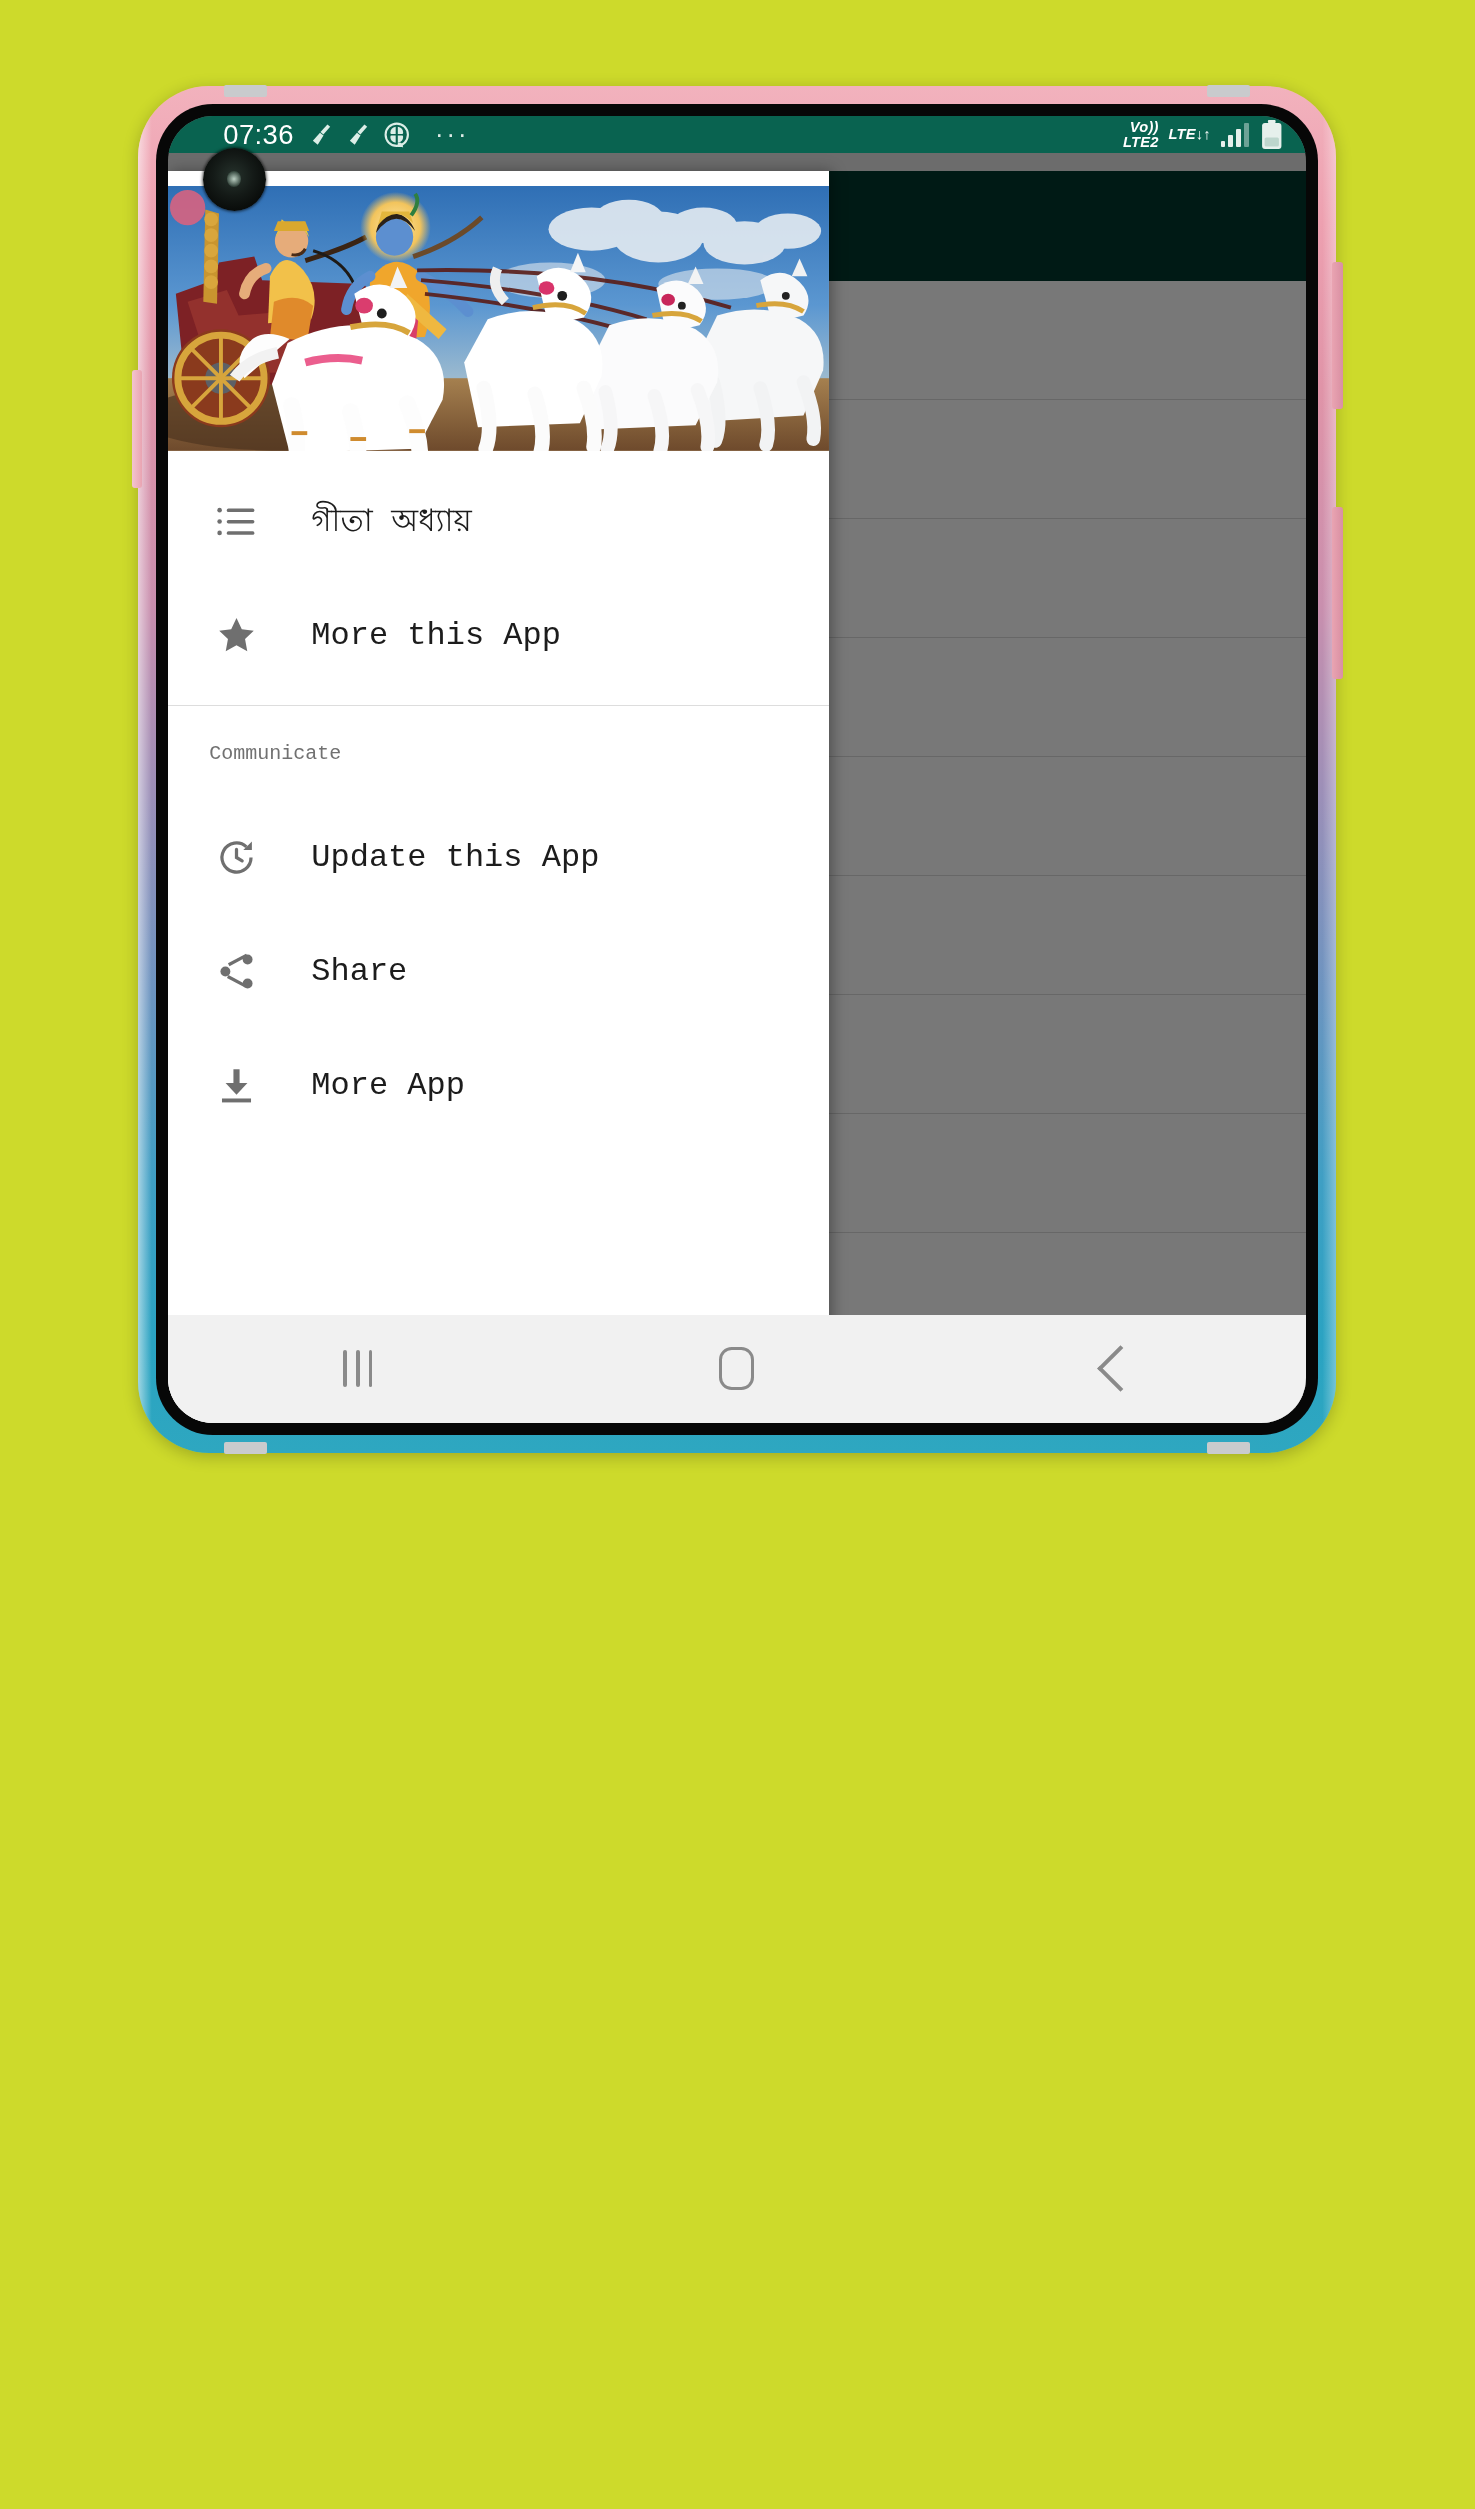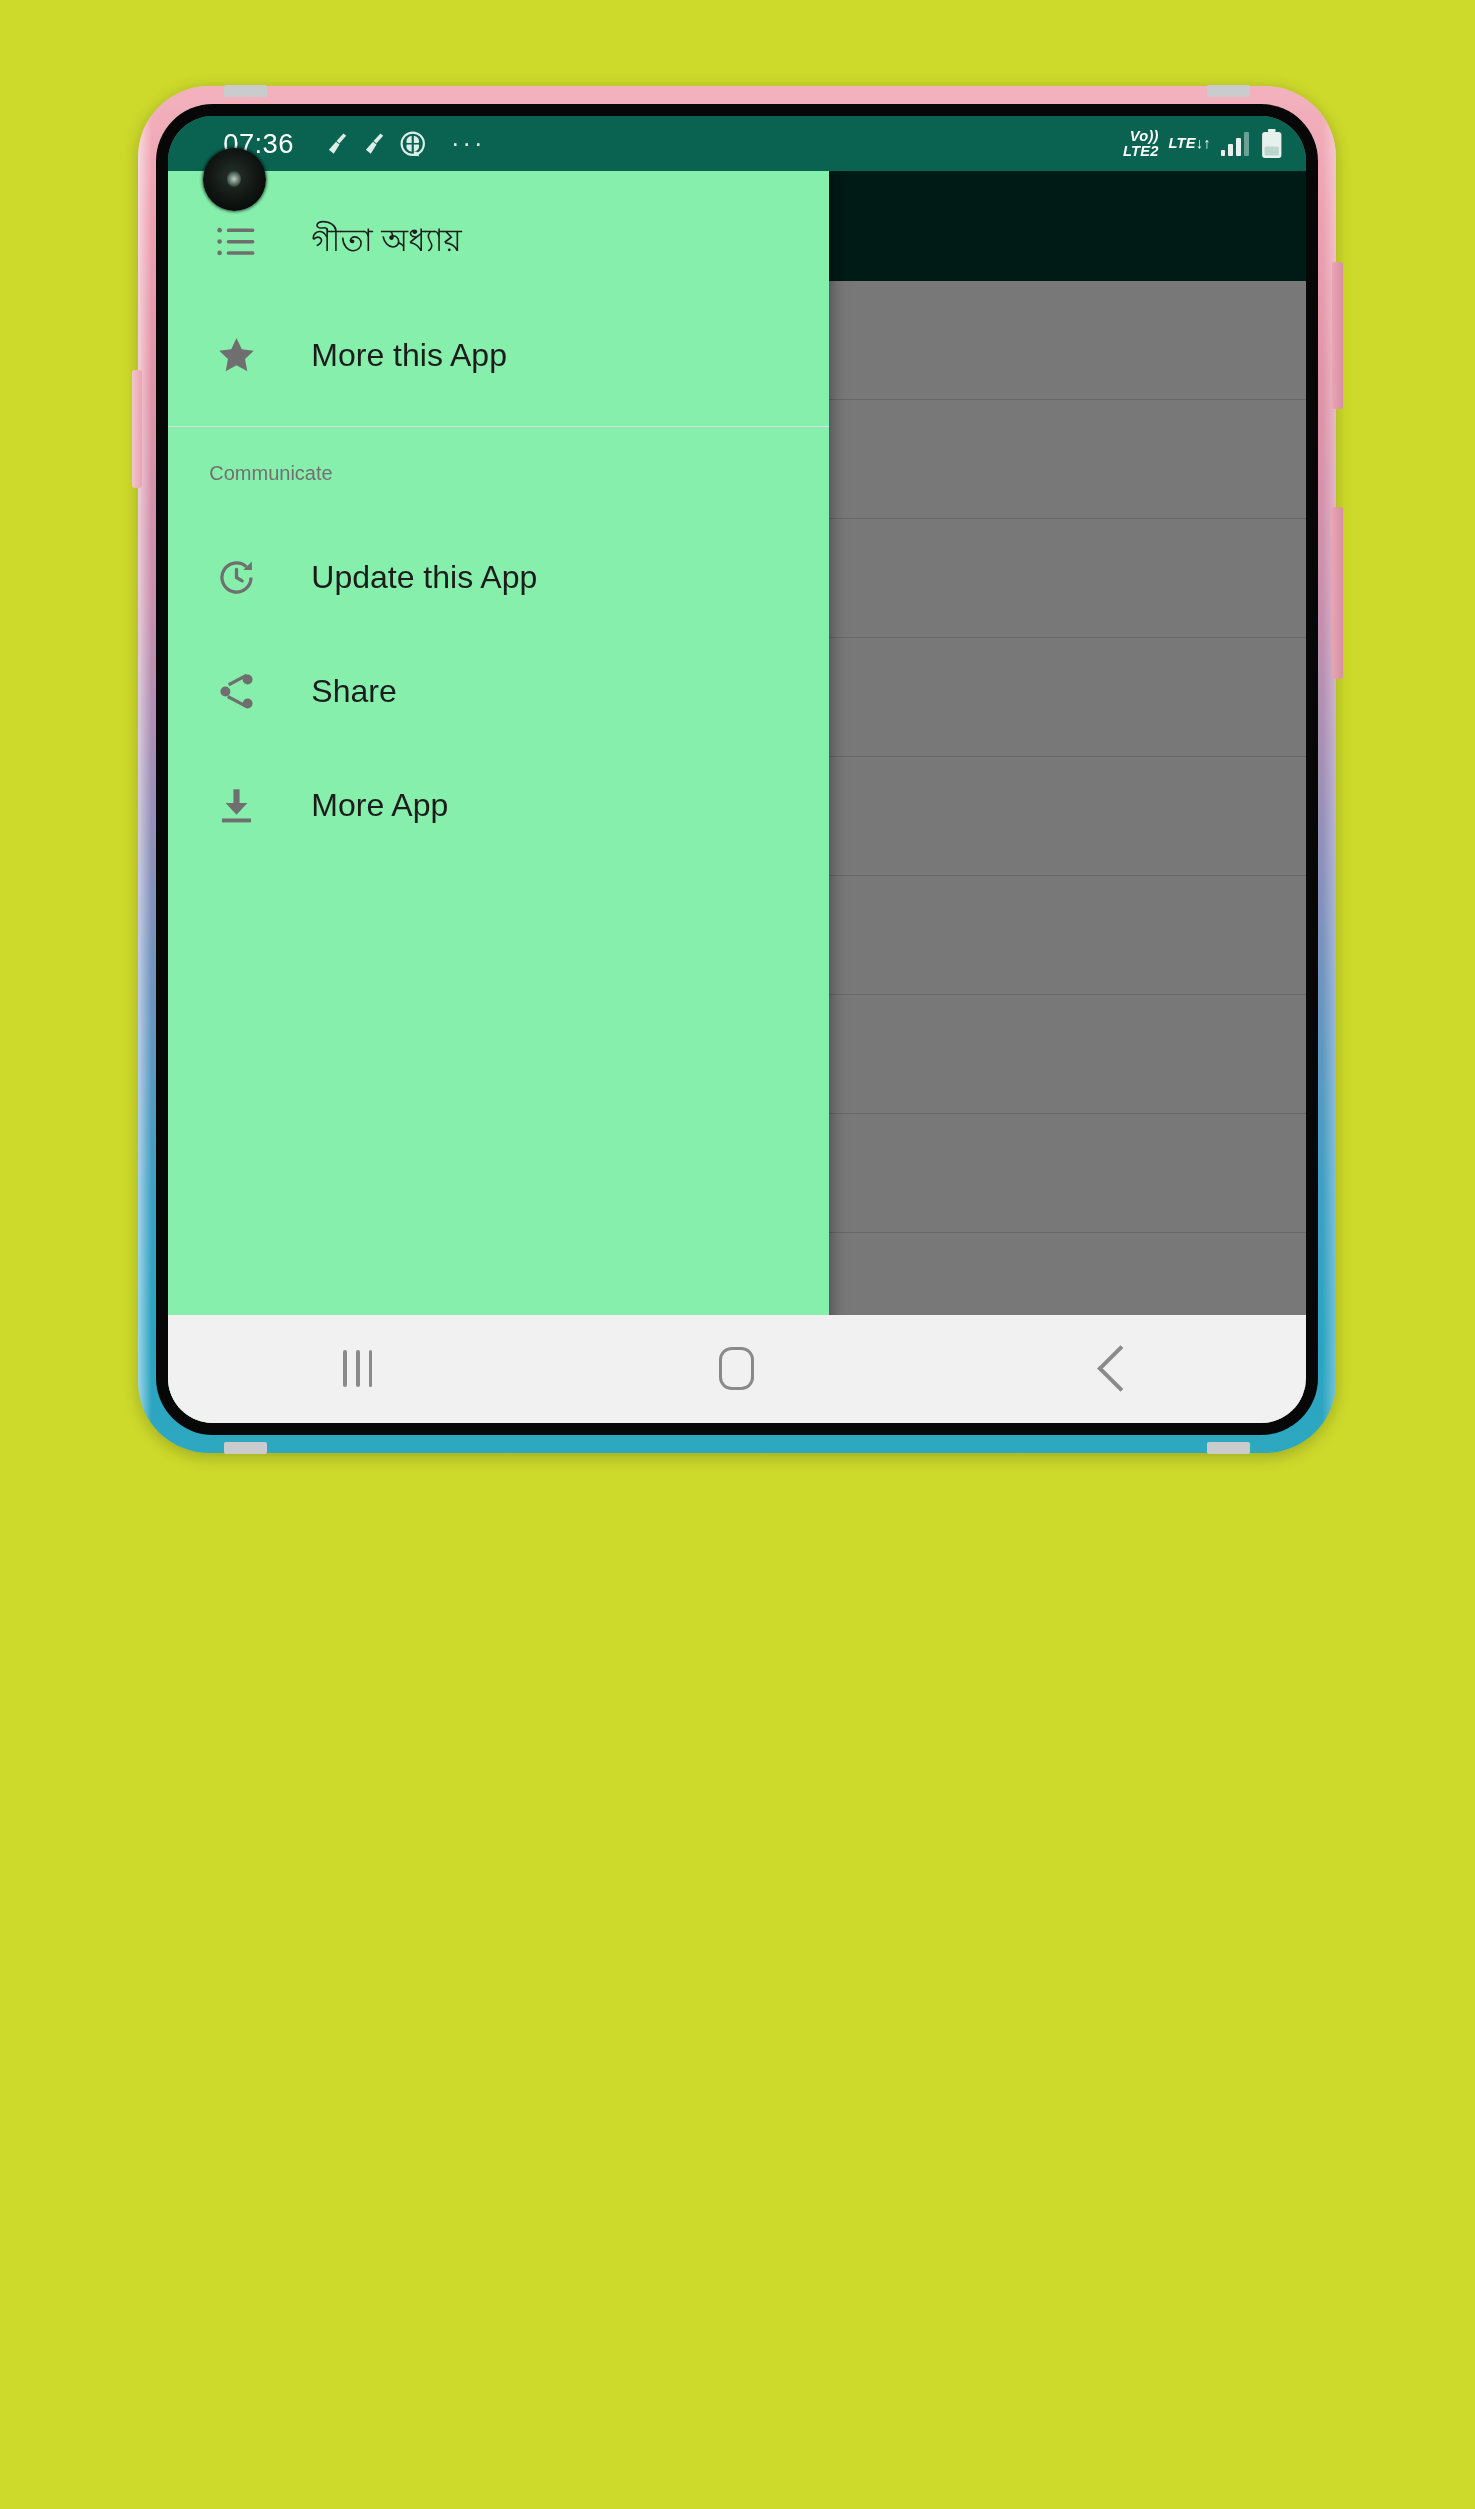--- a/index.html
+++ b/index.html
@@ -63,26 +63,25 @@
     left: 12.7px; top: 12.7px; right: 12.7px; bottom: 12.7px;
     border-radius: 45px;
     overflow: hidden;
     background: #6c6c6c;
   }
   #screen-inner { position: absolute; inset: 0; }
 
   
   #status-bar {
     position: absolute; left: 0; top: 0; right: 0;
-    height: 55px;
+    height: 37px;
     background: #096350;
     display: flex; align-items: center;
     padding: 0 21.6px 0 55px;
     color: #e9f3ef;
-    gap: 16px;
   }
   #status-time {
     font-size: 27.4px; font-weight: 400; letter-spacing: 0.4px;
     color: #ffffff;
   }
   #status-left-icons { display: flex; align-items: center; gap: 11.8px; margin-left: 15.7px; }
   .broom-icon { width: 25.5px; height: 25.5px; display: block; }
   .flower-icon { width: 25.5px; height: 25.5px; display: block; }
   #status-dots { margin-left: 13.7px; font-size: 25.5px; line-height: 0.6; letter-spacing: 2.9px; color: #dfece8; }
   #status-spacer { flex: 1; }
@@ -111,24 +110,24 @@
   #scrim {
     position: absolute; left: 0; top: 55px; right: 0; bottom: 0;
     background: rgba(0,0,0,0.52);
     pointer-events: none;
   }
 
   
   #drawer {
     position: absolute; left: 0; top: 55px;
     width: 661px; bottom: 0;
-    background: #86efac;
+    background: #ffffff;
     box-shadow: 2.9px 0 13.7px rgba(0,0,0,0.35);
     overflow: hidden;
-    display: flex; 
+    display: flex; flex-direction: column; font-family: Liberation Mono, monospace;
   }
   #drawer-header {
     position: relative;
     height: 265px;
     margin: 14.7px 0 0 0;
     overflow: hidden;
     flex: 0 0 auto;
   }
   #drawer-header-img { position: absolute; inset: 0; }
 

